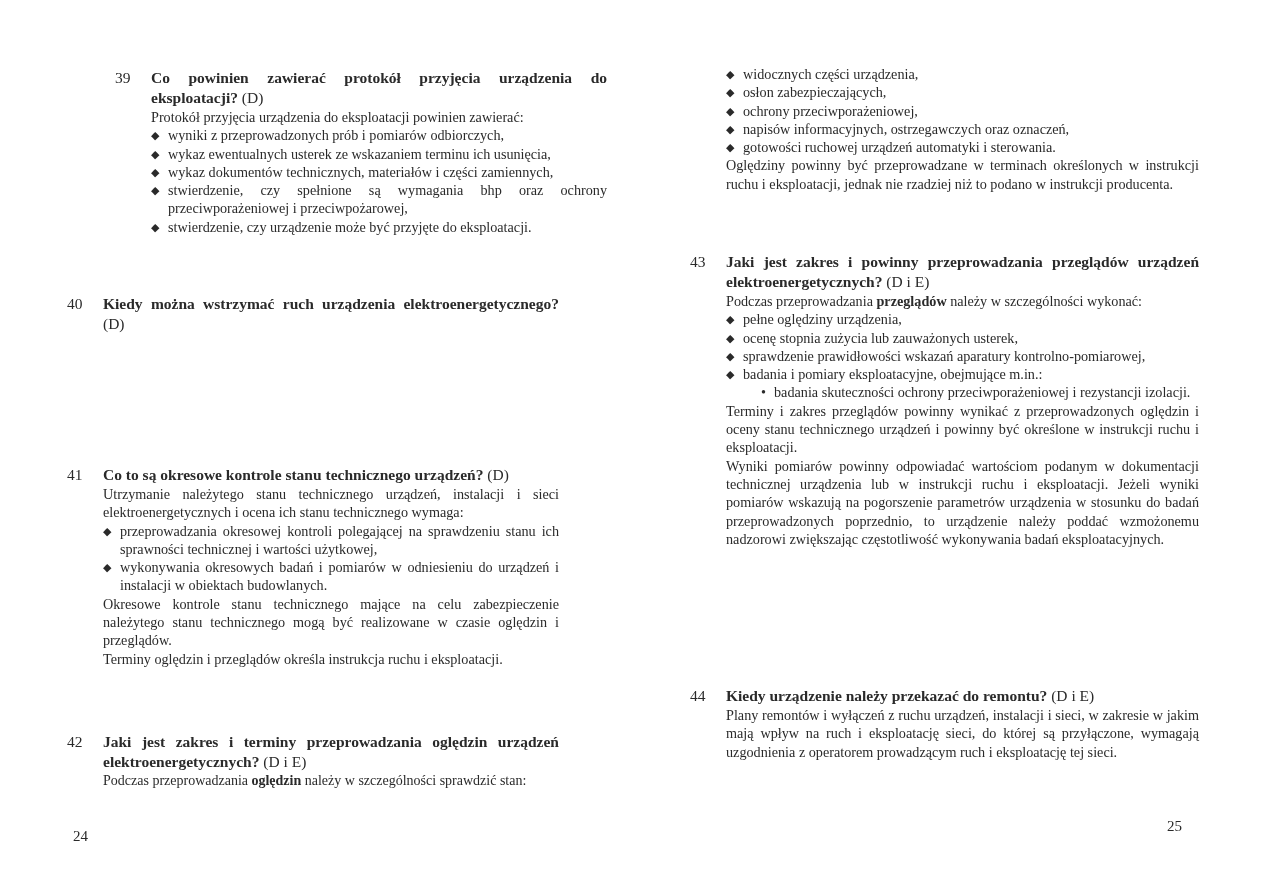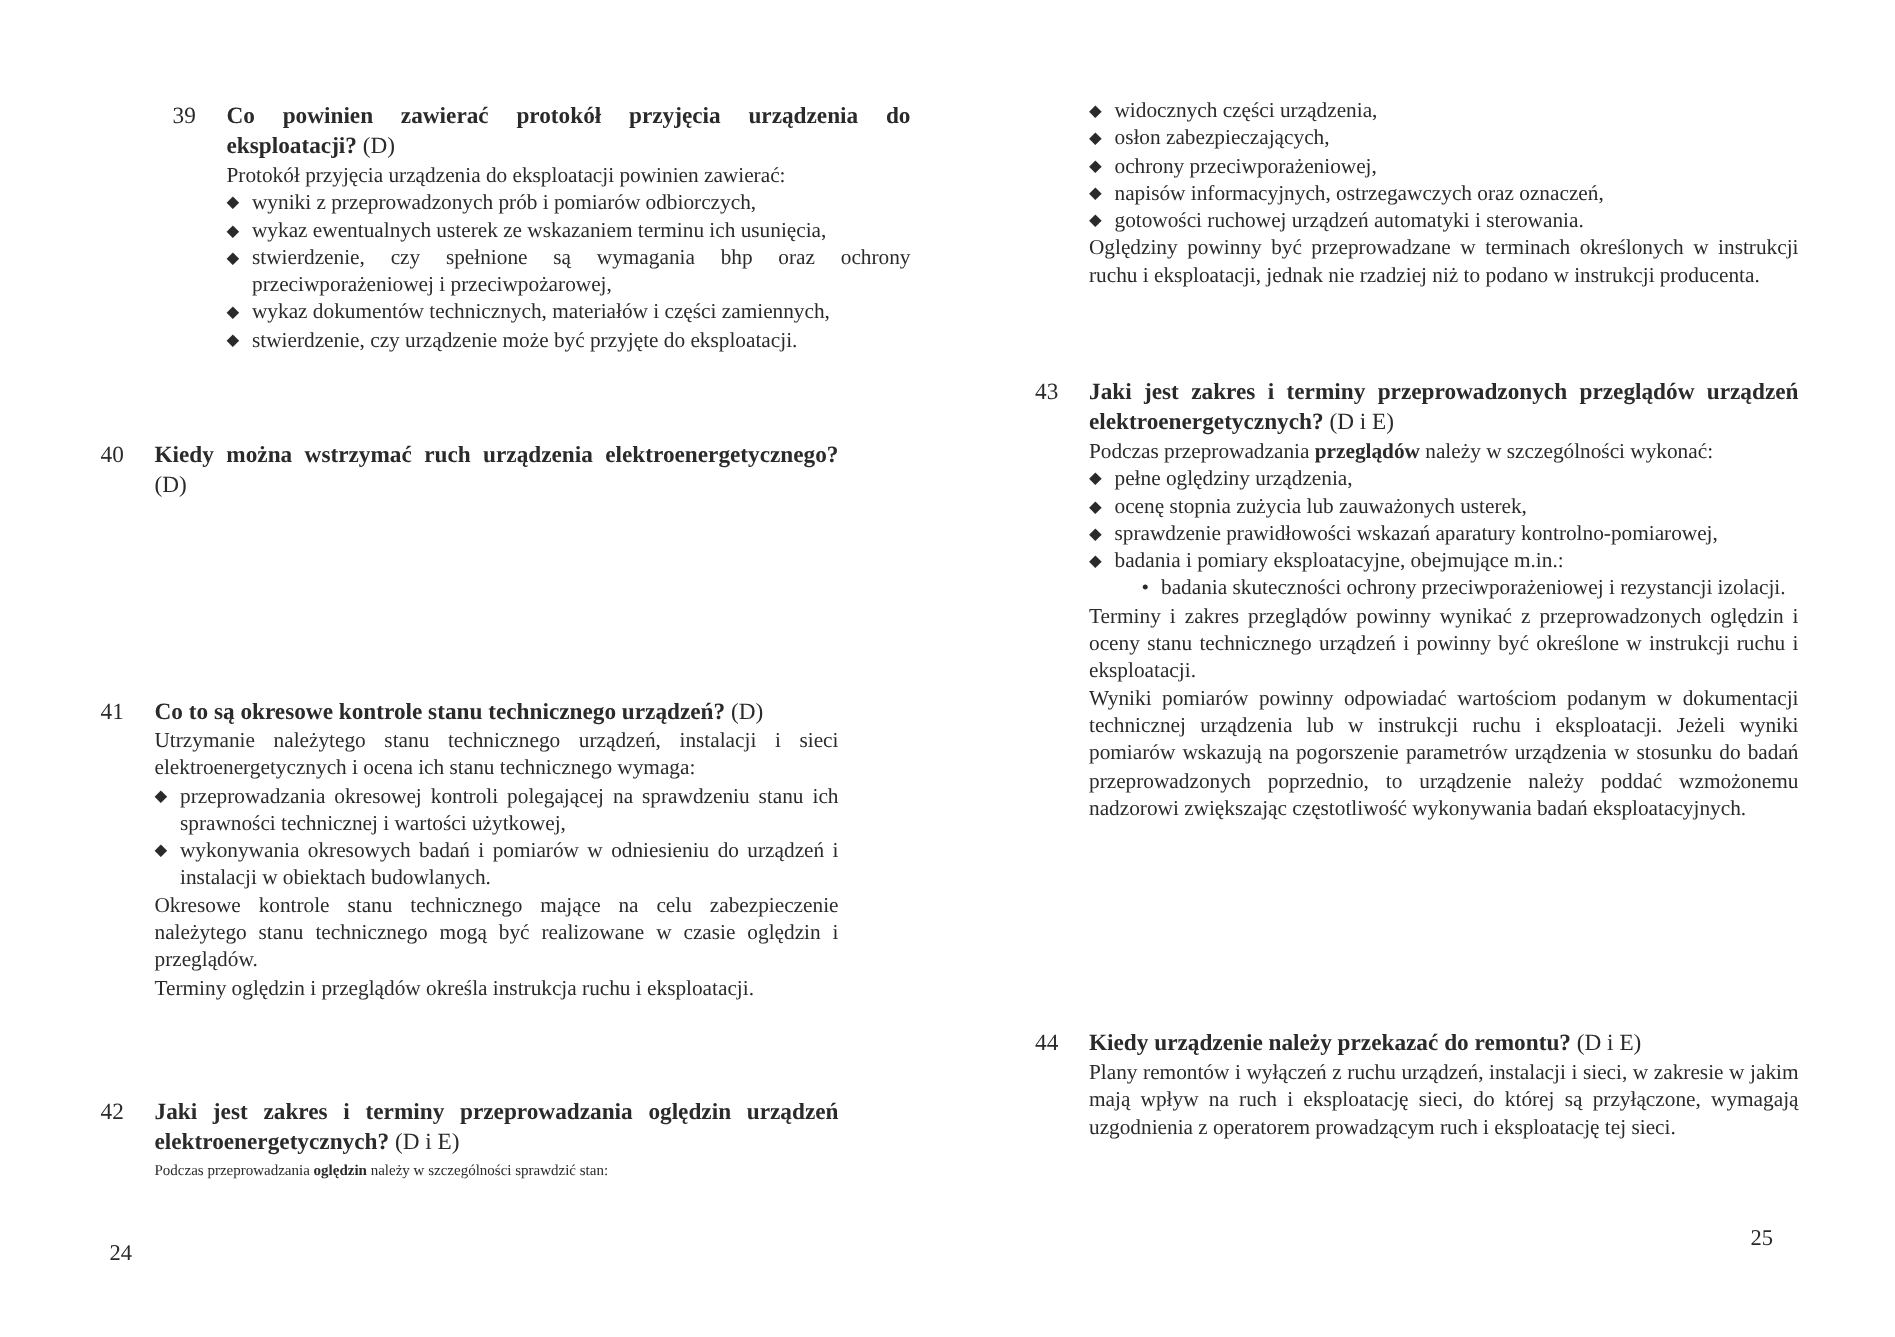--- a/index.html
+++ b/index.html
@@ -33,22 +33,22 @@
   <div class="q" style="left:67px; top:68px; width:492px;margin-left:48px;">
     <div class="qhead">
       <span class="qnum">39</span>
       <span class="qtitle"><b>Co powinien zawierać protokół przyjęcia urządzenia do eksploatacji?</b> <span class="qual">(D)</span></span>
     </div>
     <div class="body">
       <p class="intro">Protokół przyjęcia urządzenia do eksploatacji powinien zawierać:</p>
       <ul class="dia">
         <li>wyniki z przeprowadzonych prób i pomiarów odbiorczych,</li>
         <li>wykaz ewentualnych usterek ze wskazaniem terminu ich usunięcia,</li>
+        <li>wykaz dokumentów technicznych, materiałów i części zamiennych,</li>
         <li>stwierdzenie, czy spełnione są wymagania bhp oraz ochrony przeciwporażeniowej i przeciwpożarowej,</li>
-        <li>wykaz dokumentów technicznych, materiałów i części zamiennych,</li>
         <li>stwierdzenie, czy urządzenie może być przyjęte do eksploatacji.</li>
       </ul>
     </div>
   </div>
 
   <div class="q" style="left:67px; top:294px; width:492px;">
     <div class="qhead">
       <span class="qnum">40</span>
       <span class="qtitle"><b>Kiedy można wstrzymać ruch urządzenia elektroenergetycznego?</b> <span class="qual">(D)</span></span>
     </div>
@@ -69,21 +69,21 @@
       <p>Terminy oględzin i przeglądów określa instrukcja ruchu i eksploatacji.</p>
     </div>
   </div>
 
   <div class="q" style="left:67px; top:732px; width:492px;">
     <div class="qhead">
       <span class="qnum">42</span>
       <span class="qtitle"><b>Jaki jest zakres i terminy przeprowadzania oględzin urządzeń elektroenergetycznych?</b> <span class="qual">(D i E)</span></span>
     </div>
     <div class="body">
-      <p class="intro" style="font-size:10px;"><span>Podczas przeprowadzania </span><b>oględzin</b><span> należy w szczególności sprawdzić stan:</span></p>
+      <p class="intro" style="font-size:14px;"><span>Podczas przeprowadzania </span><b>oględzin</b><span> należy w szczególności sprawdzić stan:</span></p>
     </div>
   </div>
 
   <span class="pnum" style="left:73px; top:828px;">24</span>
 </div>
 
 <div class="page page-right">
 
   <div class="q" style="left:86px; top:65px; width:473px;">
     <div class="body" style="margin-left:0;">
@@ -94,21 +94,21 @@
         <li>napisów informacyjnych, ostrzegawczych oraz oznaczeń,</li>
         <li>gotowości ruchowej urządzeń automatyki i sterowania.</li>
       </ul>
       <p>Oględziny powinny być przeprowadzane w terminach określonych w instrukcji ruchu i eksploatacji, jednak nie rzadziej niż to podano w instrukcji producenta.</p>
     </div>
   </div>
 
   <div class="q" style="left:50px; top:252px; width:509px;">
     <div class="qhead">
       <span class="qnum">43</span>
-      <span class="qtitle"><b>Jaki jest zakres i terminy przeprowadzonych przeglądów urządzeń elektroenergetycznych?</b> <span class="qual">(D i E)</span></span>
+      <span class="qtitle"><b>Jaki jest zakres i powinny przeprowadzania przeglądów urządzeń elektroenergetycznych?</b> <span class="qual">(D i E)</span></span>
     </div>
     <div class="body">
       <p class="intro"><span>Podczas przeprowadzania </span><b>przeglądów</b><span> należy w szczególności wykonać:</span></p>
       <ul class="dia">
         <li>pełne oględziny urządzenia,</li>
         <li>ocenę stopnia zużycia lub zauważonych usterek,</li>
         <li>sprawdzenie prawidłowości wskazań aparatury kontrolno-pomiarowej,</li>
         <li><span>badania i pomiary eksploatacyjne, obejmujące m.in.:</span>
           <ul class="dot">
             <li>badania skuteczności ochrony przeciwporażeniowej i rezystancji izolacji.</li>

